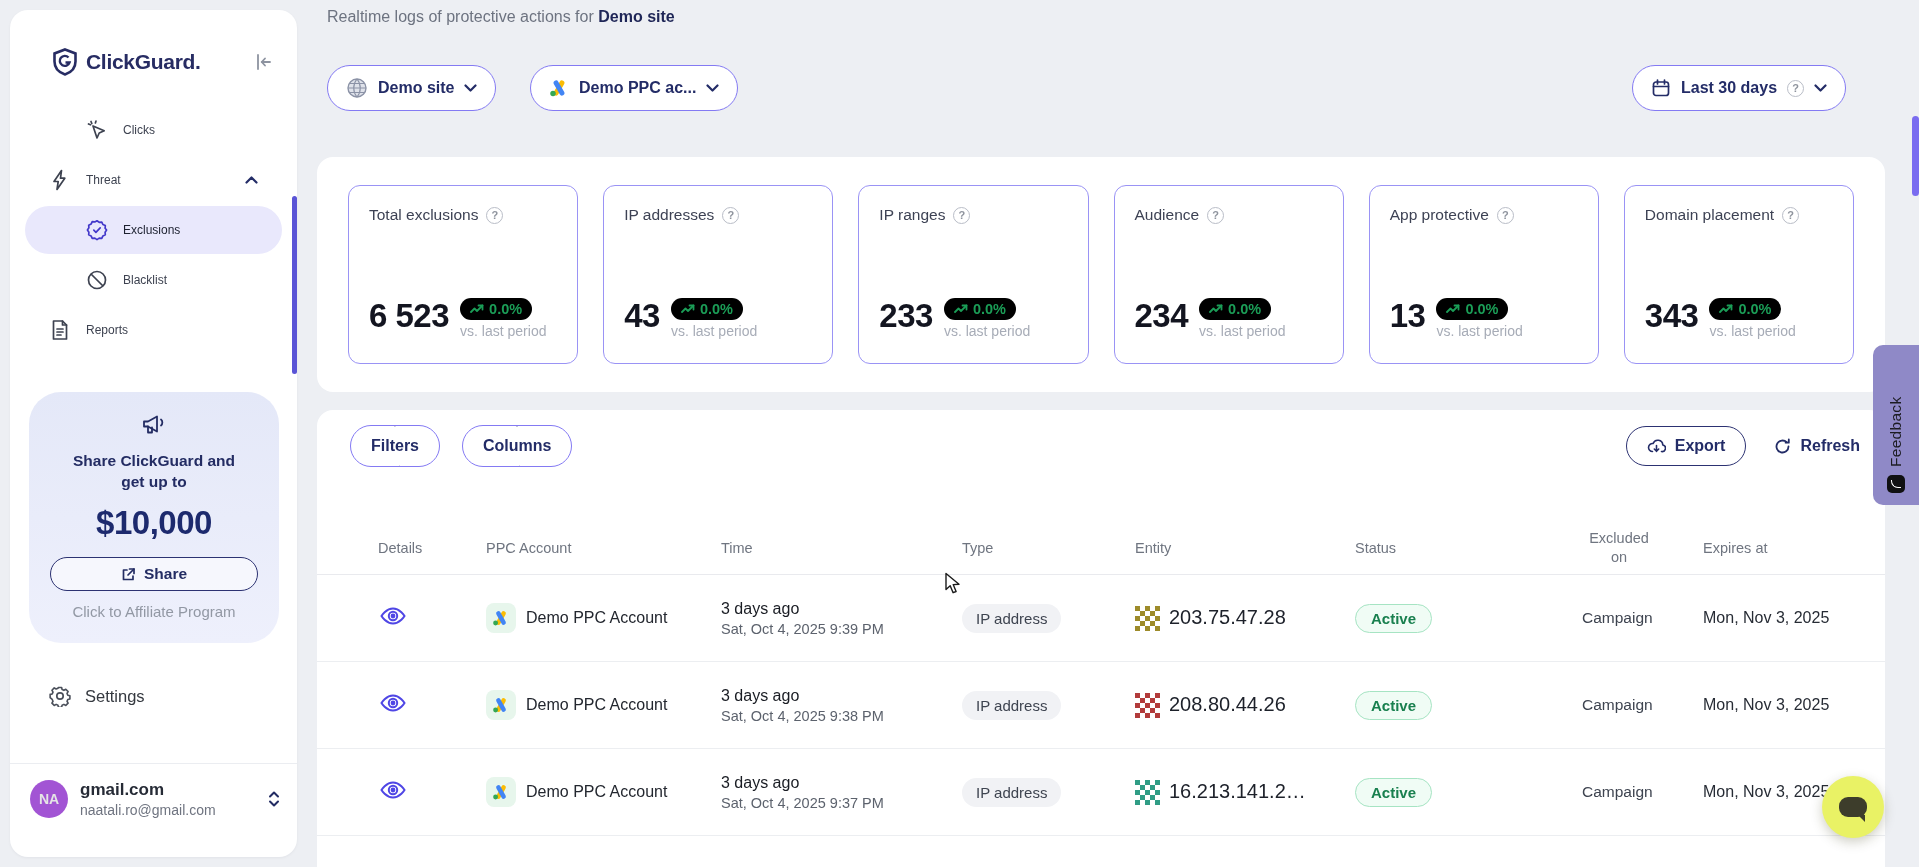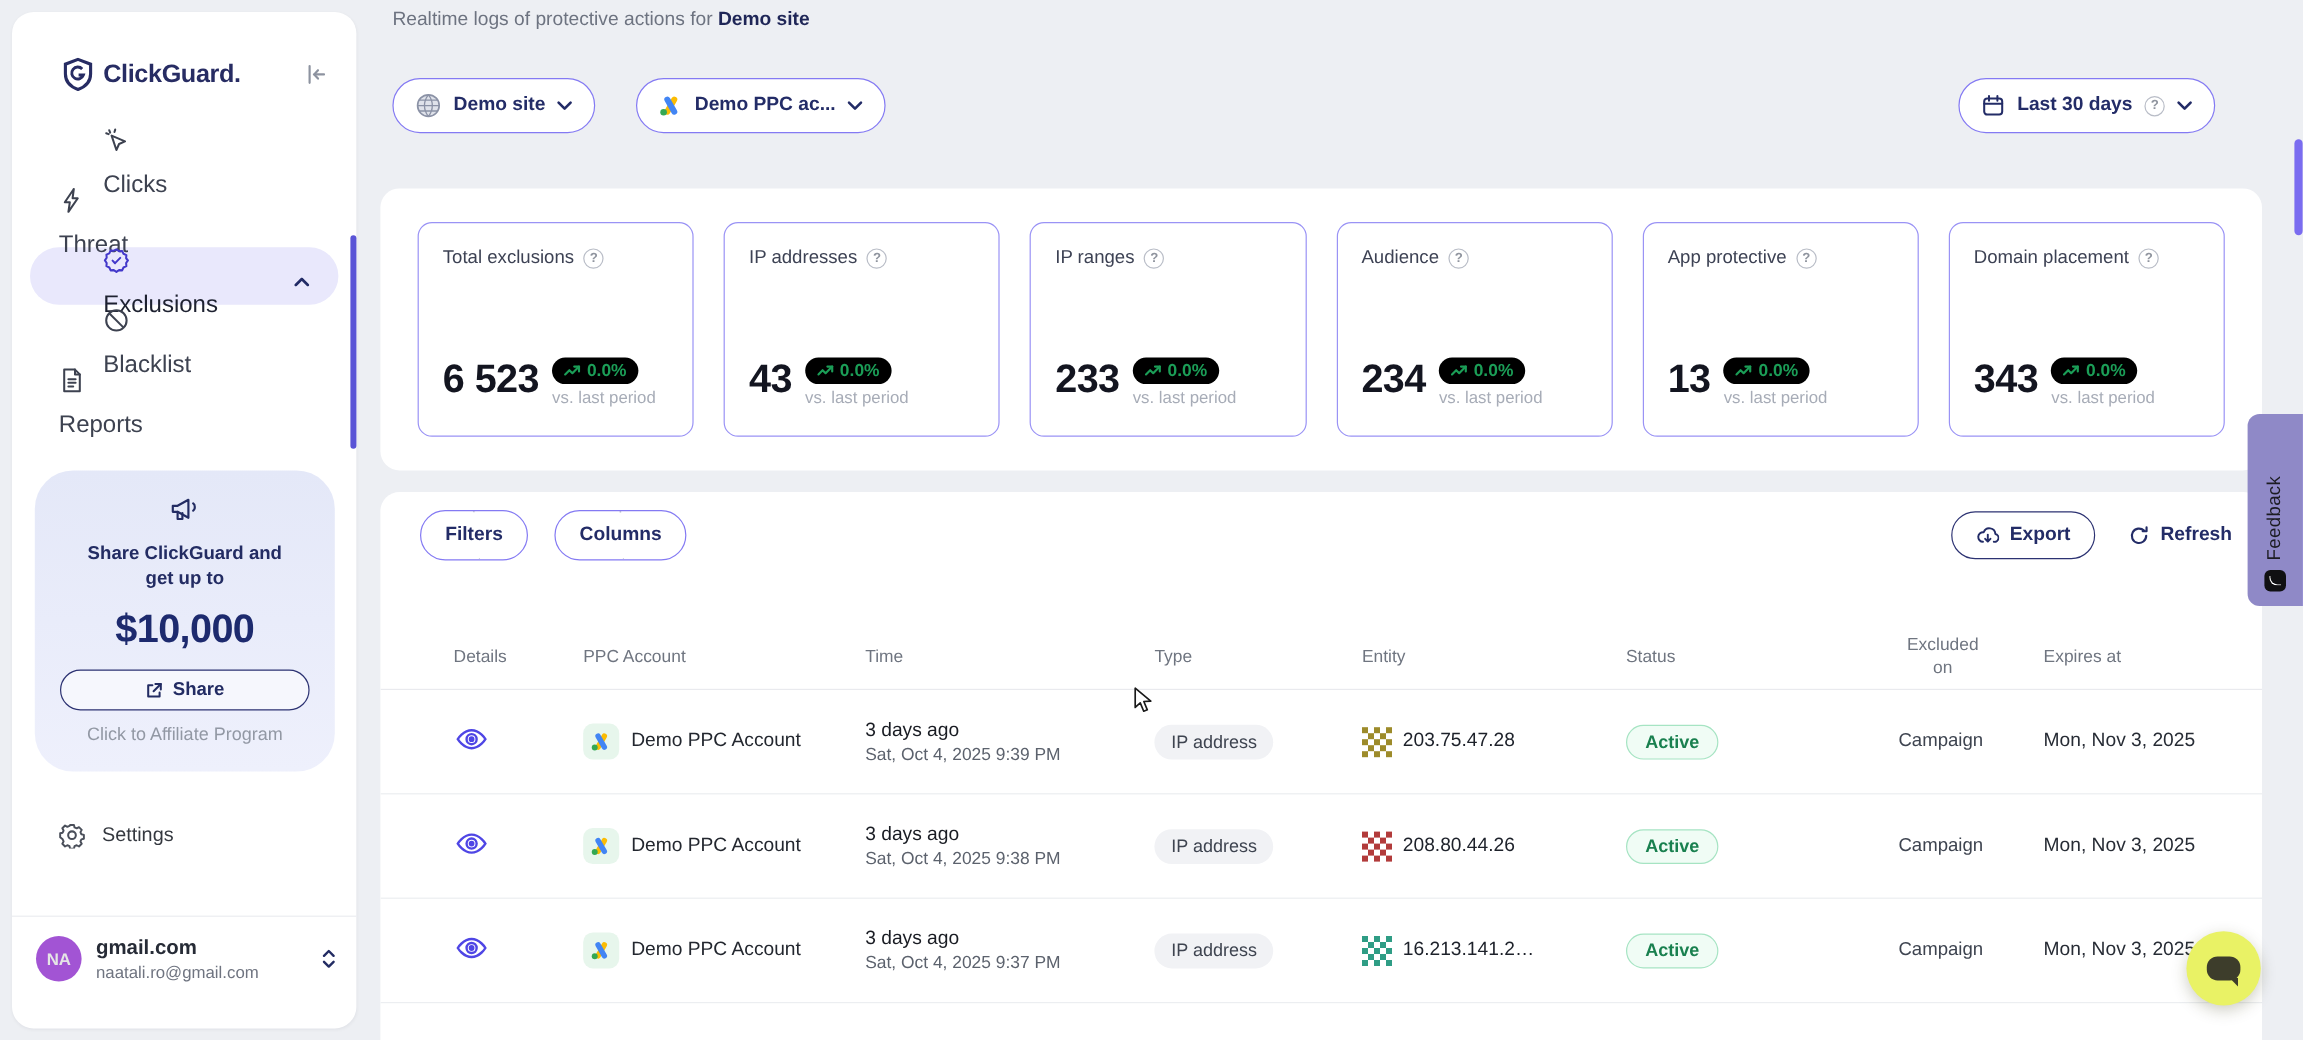--- a/index.html
+++ b/index.html
@@ -17,22 +17,22 @@
     position:absolute; left:10px; top:10px; width:287px; height:847px;
     background:#fff; border-radius:18px;
     box-shadow:0 1px 3px rgba(16,24,40,.05);
   }
   .side-head { display:flex; align-items:center; padding:38px 24px 0 42px; }
   .logo { display:flex; align-items:center; gap:8px; }
   .logo-text { font-size:21px; font-weight:800; color:#272c63; letter-spacing:-.3px; }
   .collapse { margin-left:auto; cursor:pointer; }
   .nav { margin-top:30px; }
   .nav-item {
-    margin:2px 15px; height:48px; display:flex; align-items:flex-start; gap:15px;
-    border-radius:24px; padding-left:24px; font-size:20px; color:#3d4250; cursor:pointer;flex-direction:column;
+    margin:2px 15px; height:48px; display:flex; align-items:center; gap:15px;
+    border-radius:24px; padding-left:24px; font-size:12px; color:#3d4250; cursor:pointer;
   }
   .nav-item.sub { padding-left:61px; }
   .nav-item.active { background:#e9e8fc; color:#1d2130; font-weight:500; }
   .nav-chev { margin-left:auto; margin-right:24px; }
   .side-scrollbar {
     position:absolute; right:0; top:186px; width:5px; height:178px;
     background:#5a54d6; border-radius:3px;
   }
   .promo {
     position:absolute; left:19px; top:382px; width:250px; height:251px;
@@ -127,21 +127,21 @@
   .c-excluded { width:121px; } .c-expires { flex:1; }
   .hdr-excluded { display:inline-block; width:74px; text-align:center; line-height:19px; }
 
   .eye-btn { margin-left:2px; cursor:pointer; display:inline-flex; }
   .ppc-cell { display:flex; align-items:center; gap:10px; }
   .ads-chip { width:30px; height:30px; background:#e7f6ec; border-radius:8px; display:flex; align-items:center; justify-content:center; flex:none; }
   .ppc-name { font-size:16px; color:#23272f; }
   .time1 { font-size:16px; color:#191c23; font-weight:500; }
   .time2 { font-size:14.5px; color:#5c626d; margin-top:3px; }
   .type-pill { display:inline-flex; background:#f1f2f5; border-radius:15px; padding:6px 14px; font-size:15px; color:#3e4450; }
-  .entity-cell { display:flex; align-items:center; gap:9px; font-size:16px; color:#1d212a; }
+  .entity-cell { display:flex; gap:9px; font-size:20px; color:#1d212a; }
   .identicon { width:25px; height:25px; position:relative; flex:none; }
   .identicon i {
     position:absolute; left:0; top:0; width:5px; height:5px; background:currentColor;
     box-shadow:10px 0 currentColor,20px 0 currentColor,5px 5px currentColor,15px 5px currentColor,
                0 10px currentColor,10px 10px currentColor,20px 10px currentColor,
                5px 15px currentColor,15px 15px currentColor,
                0 20px currentColor,10px 20px currentColor,20px 20px currentColor;
   }
   .status-pill {
     display:inline-flex; border:1px solid #a6e4c3; background:#f0fcf5; color:#19804f;

